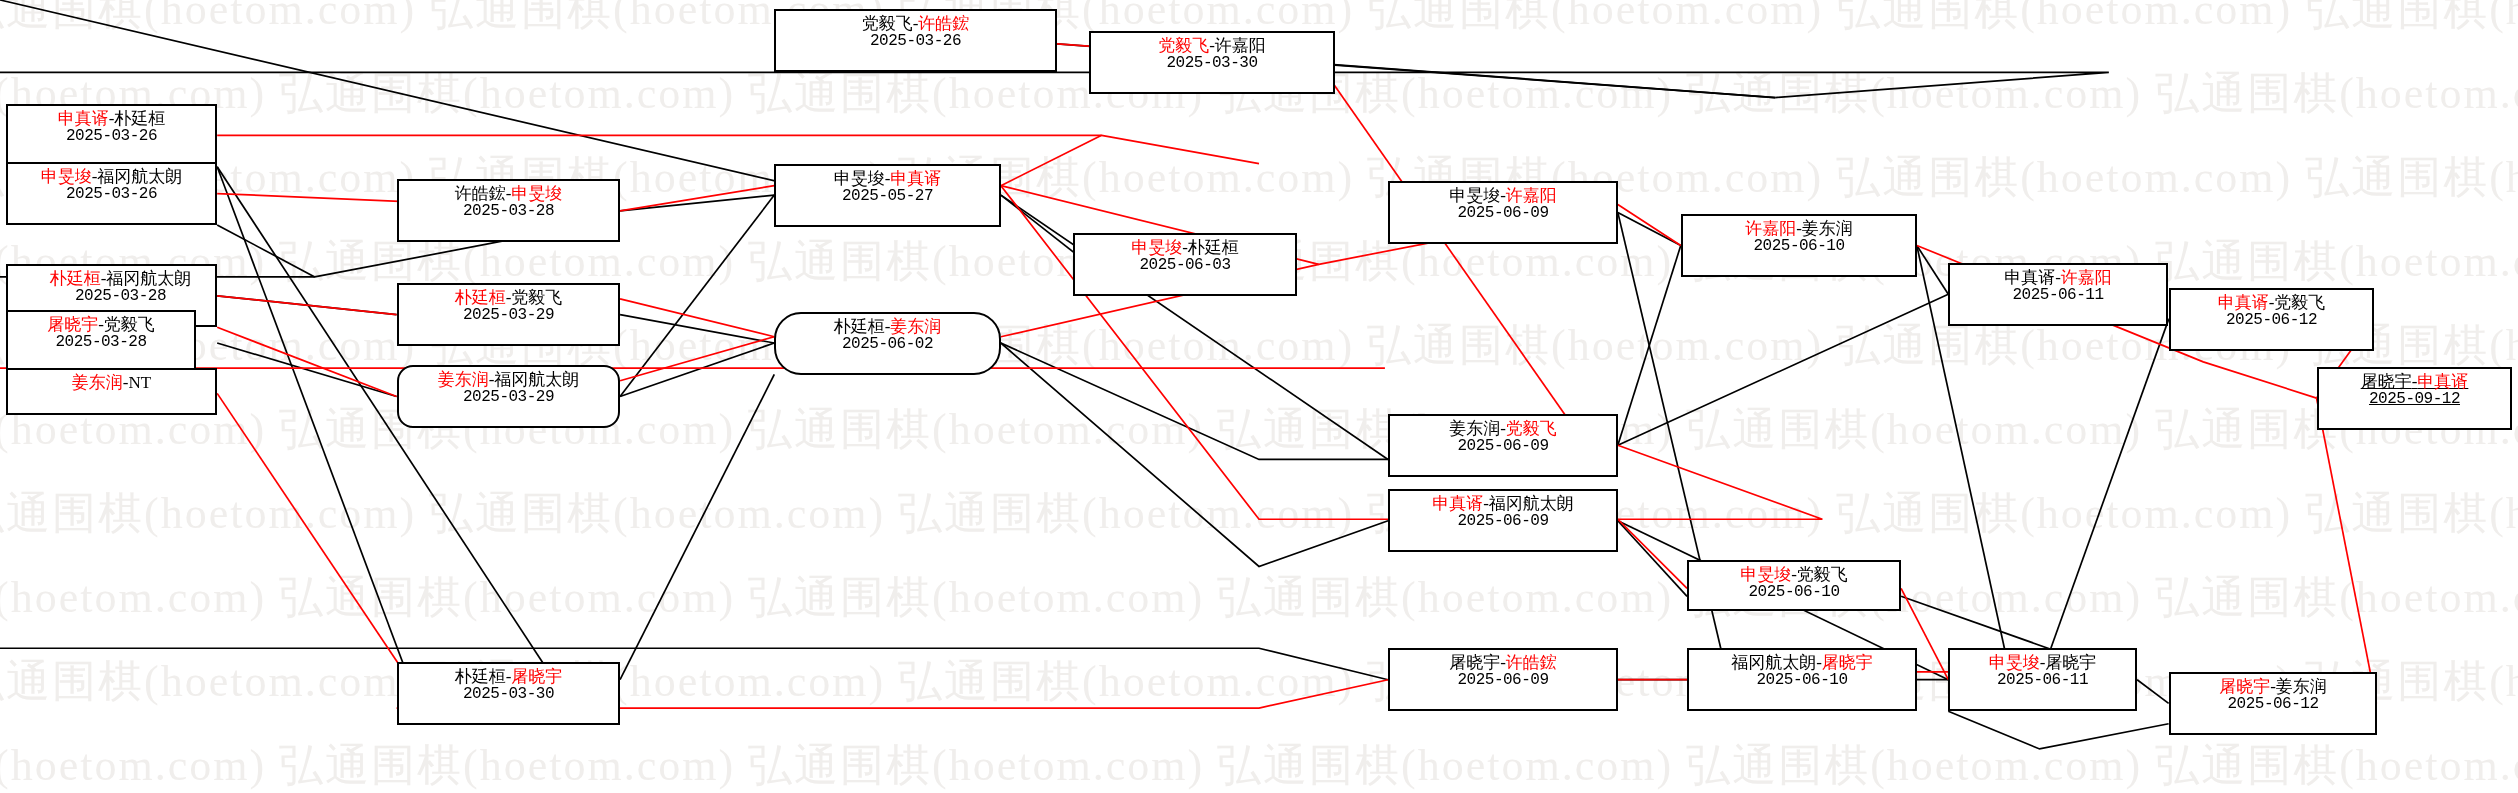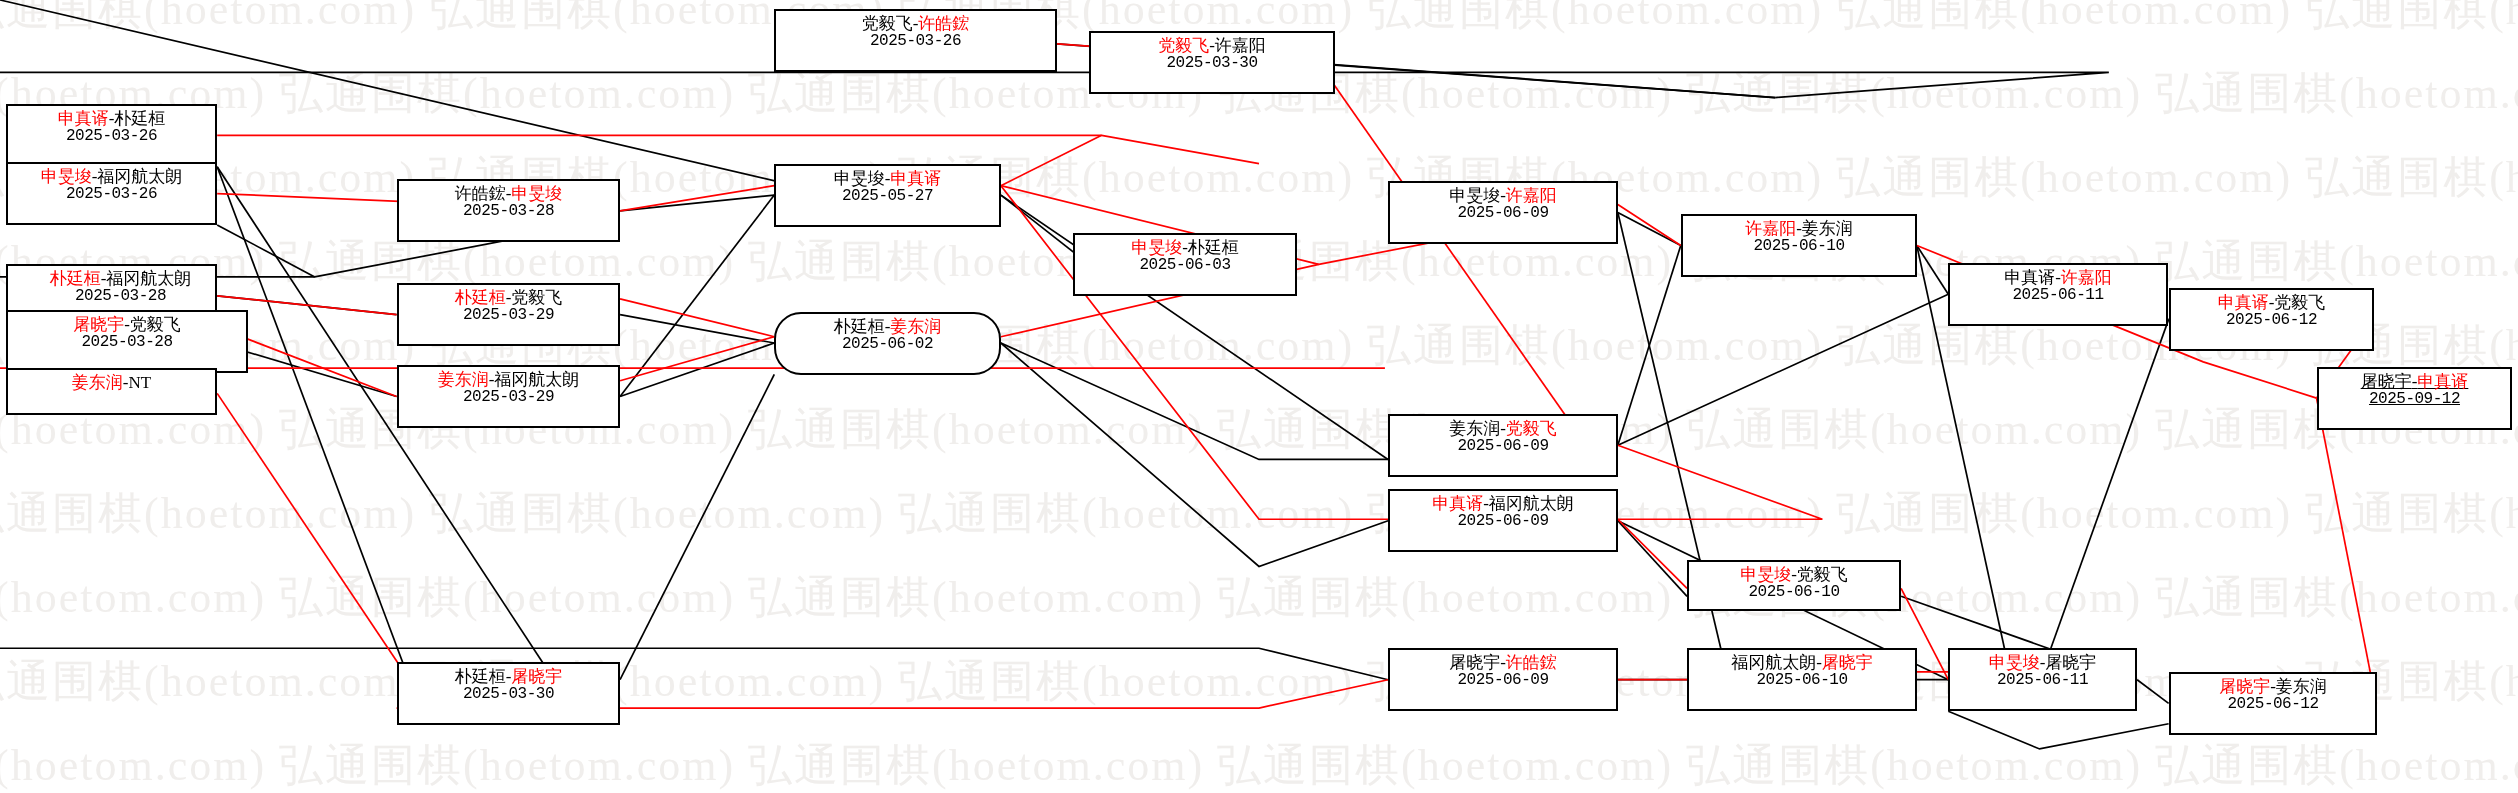--- a/index.html
+++ b/index.html
@@ -191,40 +191,40 @@
         <div class="match-date">2025-06-11</div>
       </div>
       <div class="match-node" style="left: 6px; top: 264px; width: 211px; height: 63px; padding-left: 24px;">
         <div class="match-title"><span class="w">朴廷桓</span><span class="sep">-</span><span class="l">福冈航太朗</span></div>
         <div class="match-date">2025-03-28</div>
       </div>
       <div class="match-node" style="left: 2169px; top: 288px; width: 205px; height: 63px;">
         <div class="match-title"><span class="w">申真谞</span><span class="sep">-</span><span class="l">党毅飞</span></div>
         <div class="match-date">2025-06-12</div>
       </div>
-      <div class="match-node" style="left: 6px; top: 310px; width: 242px; height: 63px;">
+      <div class="match-node" style="left: 6px; top: 310px; width: 190px; height: 63px;">
         <div class="match-title"><span class="w">屠晓宇</span><span class="sep">-</span><span class="l">党毅飞</span></div>
         <div class="match-date">2025-03-28</div>
       </div>
       <div class="match-node" style="left: 397px; top: 283px; width: 223px; height: 63px;">
         <div class="match-title"><span class="w">朴廷桓</span><span class="sep">-</span><span class="l">党毅飞</span></div>
         <div class="match-date">2025-03-29</div>
       </div>
       <div class="match-node" style="left: 774px; top: 312px; width: 227px; height: 63px; border-radius: 27px;">
         <div class="match-title"><span class="l">朴廷桓</span><span class="sep">-</span><span class="w">姜东润</span></div>
         <div class="match-date">2025-06-02</div>
       </div>
       <div class="match-node" style="left: 2317px; top: 367px; width: 195px; height: 63px; text-decoration: underline;">
         <div class="match-title"><span class="l">屠晓宇</span><span class="sep">-</span><span class="w">申真谞</span></div>
         <div class="match-date">2025-09-12</div>
       </div>
       <div class="match-node" style="left: 6px; top: 368px; width: 211px; height: 47px;">
         <div class="match-title"><span class="w">姜东润</span><span class="sep">-</span><span class="l">NT</span></div>
       </div>
-      <div class="match-node" style="left: 397px; top: 365px; width: 223px; height: 63px;">
+      <div class="match-node" style="left: 397px; top: 365px; width: 223px; height: 63px; border-radius: 16px;">
         <div class="match-title"><span class="w">姜东润</span><span class="sep">-</span><span class="l">福冈航太朗</span></div>
         <div class="match-date">2025-03-29</div>
       </div>
       <div class="match-node" style="left: 1388px; top: 414px; width: 230px; height: 63px;">
         <div class="match-title"><span class="l">姜东润</span><span class="sep">-</span><span class="w">党毅飞</span></div>
         <div class="match-date">2025-06-09</div>
       </div>
       <div class="match-node" style="left: 1388px; top: 489px; width: 230px; height: 63px;">
         <div class="match-title"><span class="w">申真谞</span><span class="sep">-</span><span class="l">福冈航太朗</span></div>
         <div class="match-date">2025-06-09</div>

